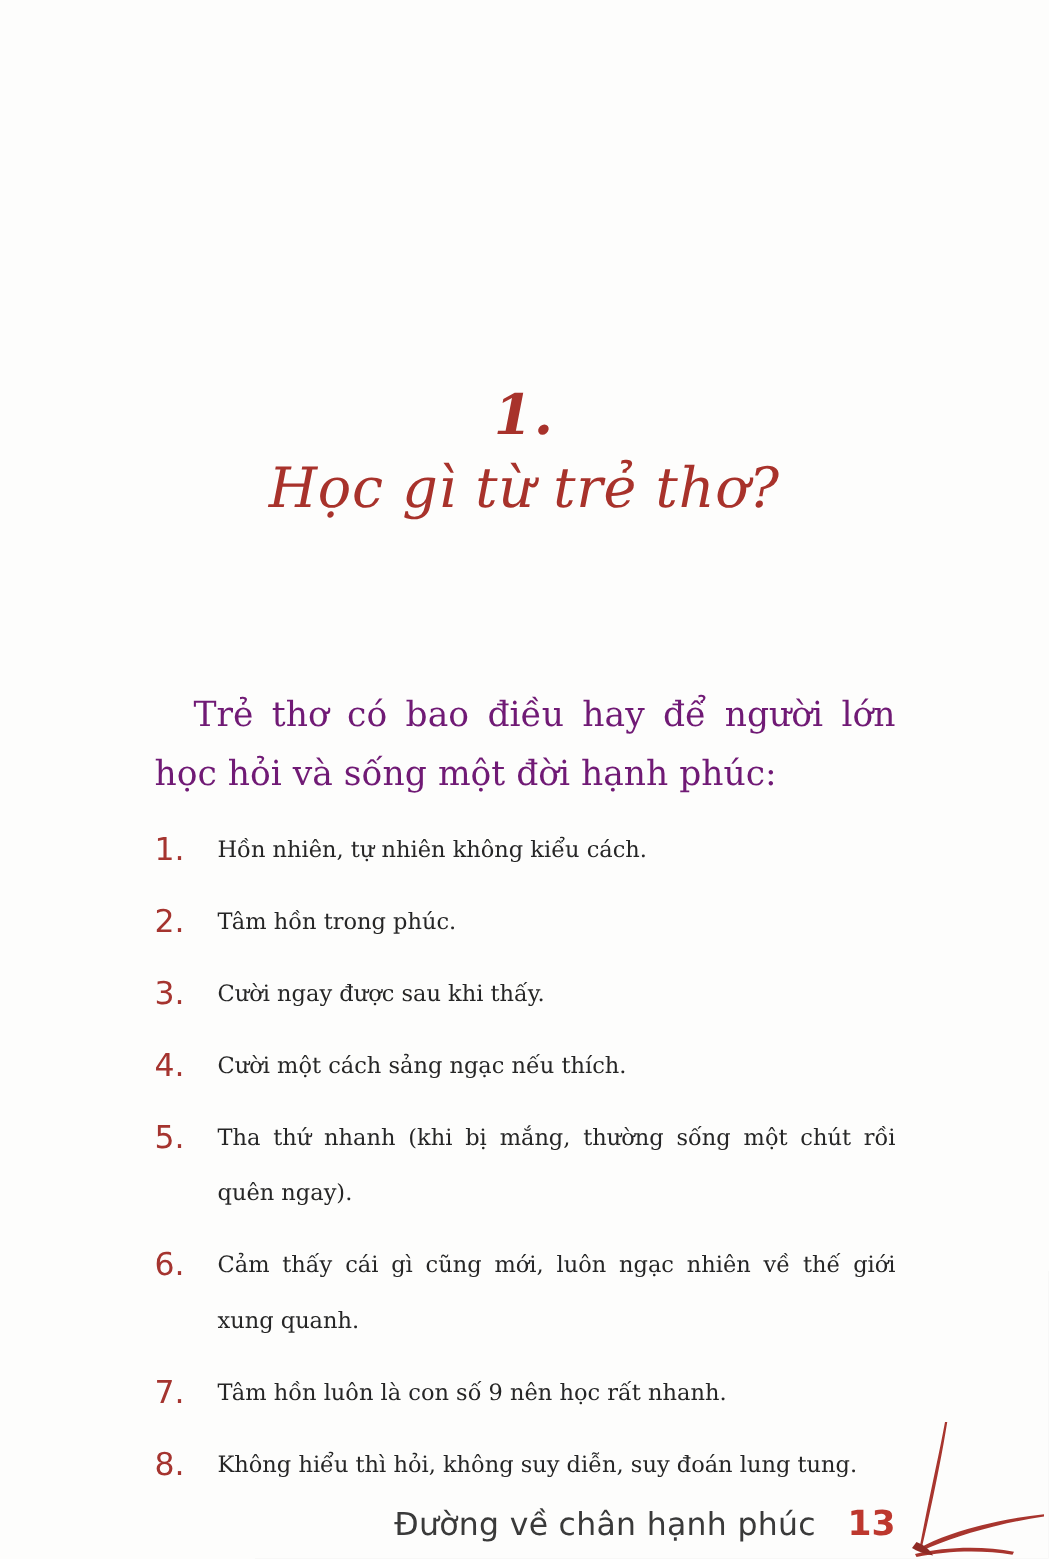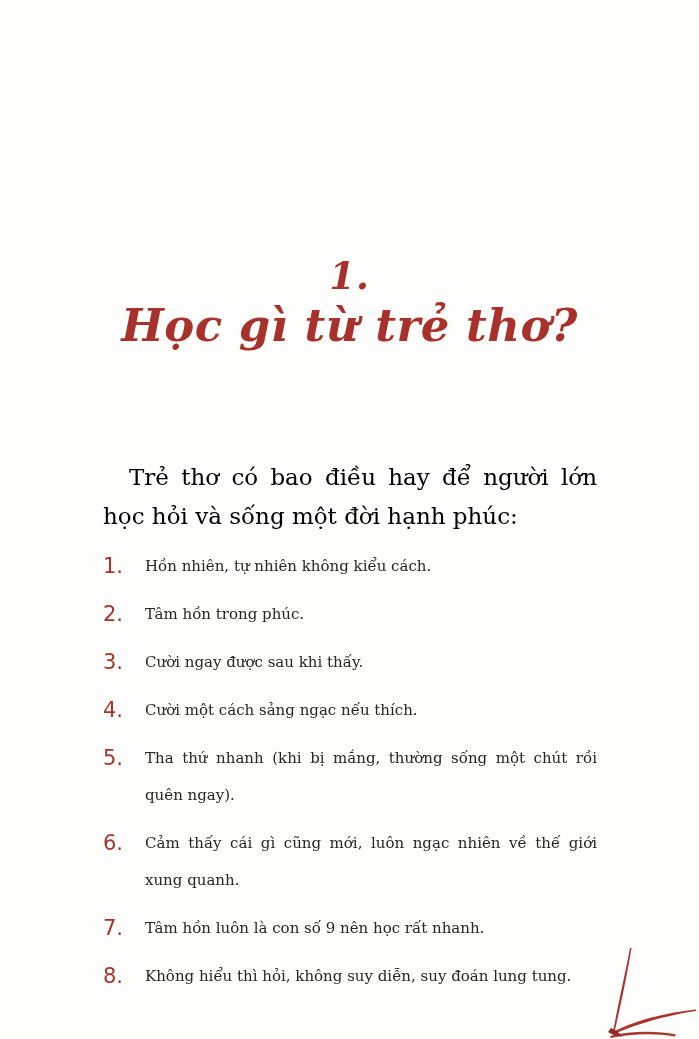--- a/index.html
+++ b/index.html
@@ -27,39 +27,39 @@
     font-style: italic;
     font-weight: 700;
     font-size: 37px;
     line-height: 44px;
     color: #a8322b;
     letter-spacing: 1px;
   }
   .chapter-title {
     font-family: "DejaVu Serif", serif;
     font-style: italic;
-    font-weight: 700;
-    font-size: 45px;
+    font-weight: 400;
+    font-size: 37px;
     line-height: 56px;
     color: #a8322b;
     letter-spacing: 0.5px;
   }
 
   
   .body-text {
     margin: 104px 0 0 103px;
     width: 494px;
   }
   .intro {
     margin: 0 0 12px 0;
     font-size: 23px;
     line-height: 39px;
     text-align: justify;
     text-indent: 26px;
-    color: #000000;
+    color: #701a75;
   }
   .numbered-list { margin-top: 4px; }
   .list-row {
     display: flex;
     align-items: flex-start;
     margin-bottom: 11px;
   }
   .list-num {
     flex: 0 0 42px;
     font-family: "DejaVu Sans", sans-serif;
@@ -150,20 +150,24 @@
         <span class="list-num">7.</span>
         <span class="list-txt last-left">Tâm hồn luôn là con số 9 nên học rất nhanh.</span>
       </div>
       <div class="list-row">
         <span class="list-num">8.</span>
         <span class="list-txt">Không hiểu thì hỏi, không suy diễn, suy đoán lung tung.</span>
       </div>
     </div>
   </main>
 
+  <footer class="page-footer">
+    <span class="footer-title">Đường về chân hạnh phúc</span>
+    <span class="footer-page-number">13</span>
+  </footer>
 
   <svg class="flourish" viewBox="0 0 101 91" xmlns="http://www.w3.org/2000/svg" aria-hidden="true">
 
     <path d="M33.5 0 C30 22, 24 52, 16.5 84 L15 84 C21 52, 28 22, 32 0 Z" fill="#a8352e"></path>
 
     <path d="M15 84 C35 73, 68 64.5, 98 61.5 L98 63 C70 67, 38 76, 16 86 Z" fill="#a8352e"></path>
 
     <path d="M12 88 C32 83, 58 82.5, 78 86.5 L77 88.5 C56 85, 32 86, 13 90 Z" fill="#a8352e"></path>
 
     <path d="M13 80 C18 82, 22 85, 24 89 C18 88, 13 86, 10 84 Z" fill="#8f2b25"></path>

